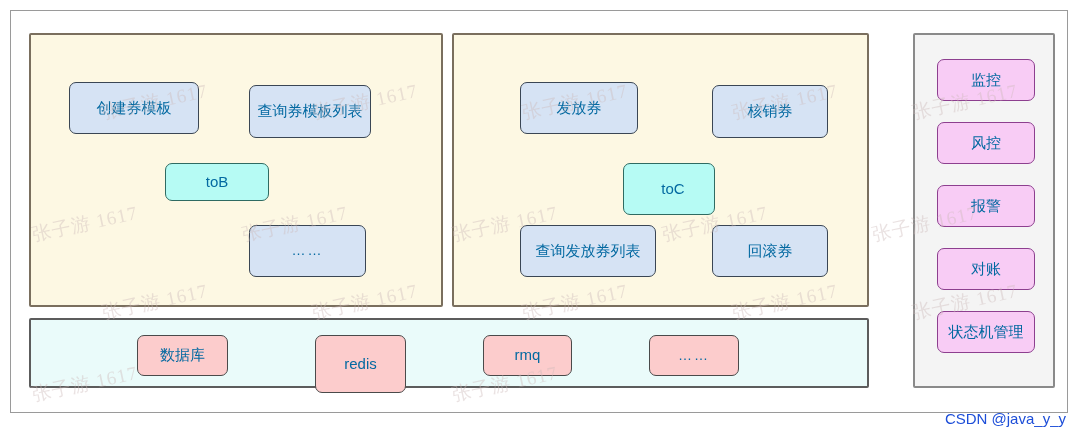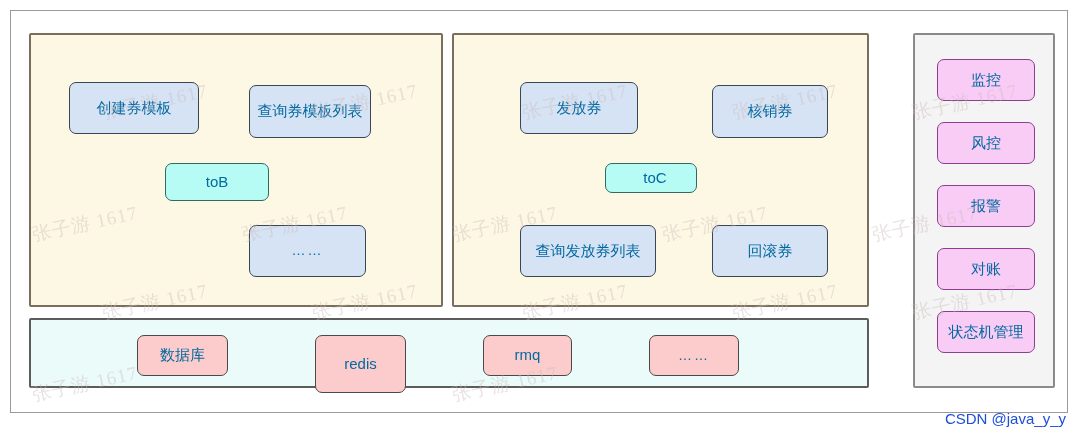--- a/index.html
+++ b/index.html
@@ -110,21 +110,21 @@
   
   .n-tob-0 { left: 38px;  top: 47px;  width: 130px; height: 52px; }
   .n-tob-1 { left: 218px; top: 50px;  width: 122px; height: 53px; }
   .n-tob-c { left: 134px; top: 128px; width: 104px; height: 38px; }
   .n-tob-2 { left: 38px;  top: 190px; width: 118px; height: 52px; }
   .n-tob-3 { left: 218px; top: 190px; width: 117px; height: 52px; }
 
   
   .n-toc-0 { left: 66px;  top: 47px;  width: 118px; height: 52px; }
   .n-toc-1 { left: 258px; top: 50px;  width: 116px; height: 53px; }
-  .n-toc-c { left: 151px; top: 128px; width: 92px;  height: 30px; padding-left: 8px; }
+  .n-toc-c { left: 169px; top: 128px; width: 92px;  height: 52px; padding-left: 8px; }
   .n-toc-2 { left: 66px;  top: 190px; width: 136px; height: 52px; }
   .n-toc-3 { left: 258px; top: 190px; width: 116px; height: 52px; }
 
   
   .n-inf-0 { left: 106px; top: 15px; width: 91px; height: 41px; }
   .n-inf-1 { left: 284px; top: 15px; width: 91px; height: 58px; }
   .n-inf-2 { left: 452px; top: 15px; width: 89px; height: 41px; }
   .n-inf-3 { left: 618px; top: 15px; width: 90px; height: 41px; }
 
   

